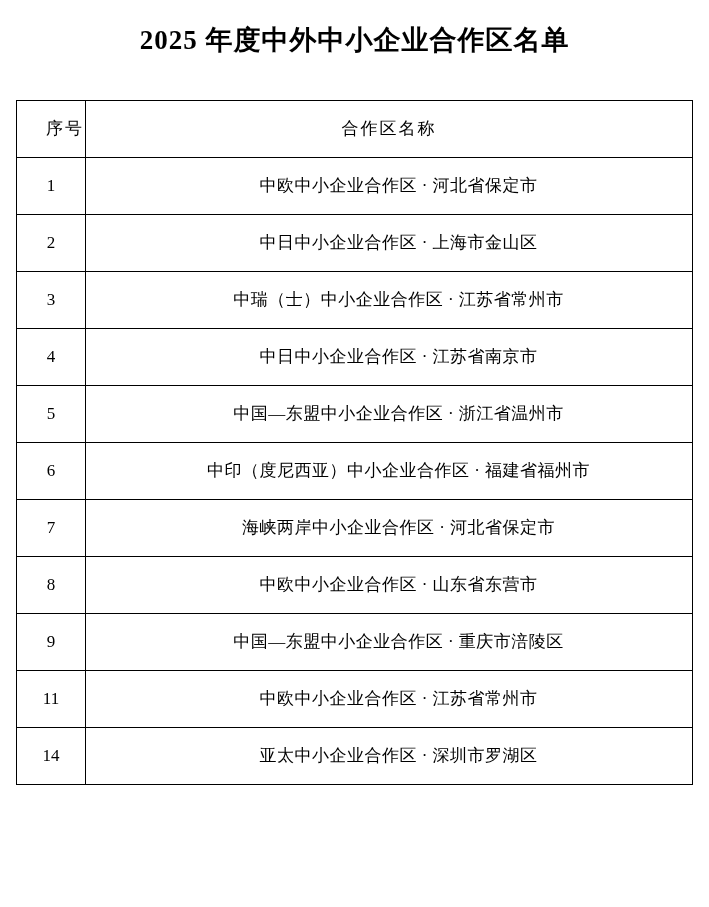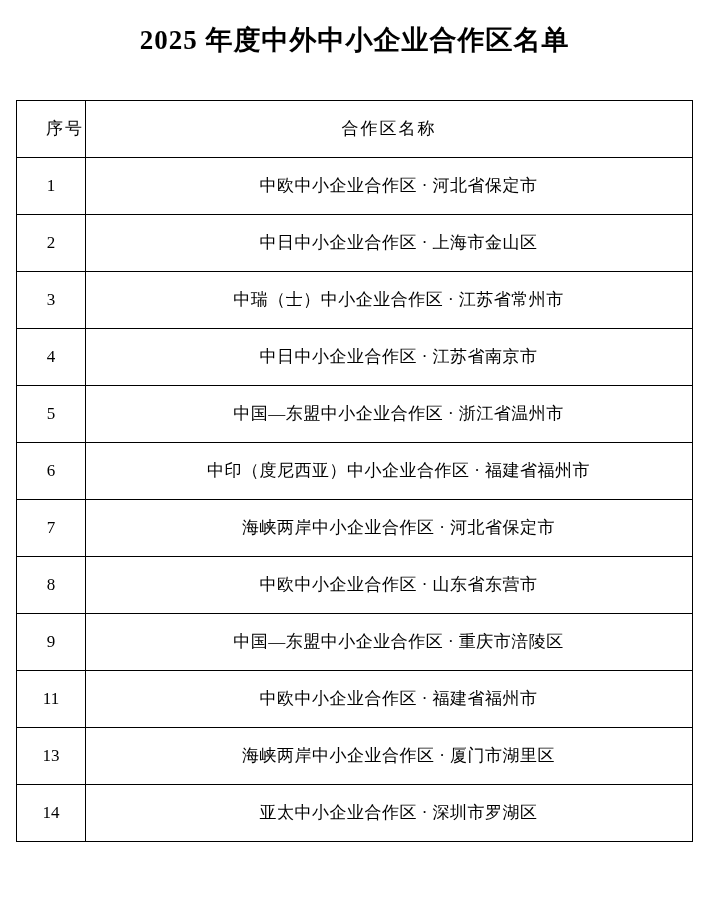--- a/index.html
+++ b/index.html
@@ -123,25 +123,21 @@
         <tr>
           <td class="cell-idx">8</td>
           <td class="cell-name">中欧中小企业合作区 · 山东省东营市</td>
         </tr>
         <tr>
           <td class="cell-idx">9</td>
           <td class="cell-name">中国—东盟中小企业合作区 · 重庆市涪陵区</td>
         </tr>
         <tr>
           <td class="cell-idx">11</td>
-          <td class="cell-name">中欧中小企业合作区 · 福建省福州市</td>
-        </tr>
-        <tr>
-          <td class="cell-idx">13</td>
-          <td class="cell-name">海峡两岸中小企业合作区 · 厦门市湖里区</td>
+          <td class="cell-name">中欧中小企业合作区 · 江苏省常州市</td>
         </tr>
         <tr>
           <td class="cell-idx">14</td>
           <td class="cell-name">亚太中小企业合作区 · 深圳市罗湖区</td>
         </tr>
       </tbody>
     </table>
   </div>
 
 </div>

